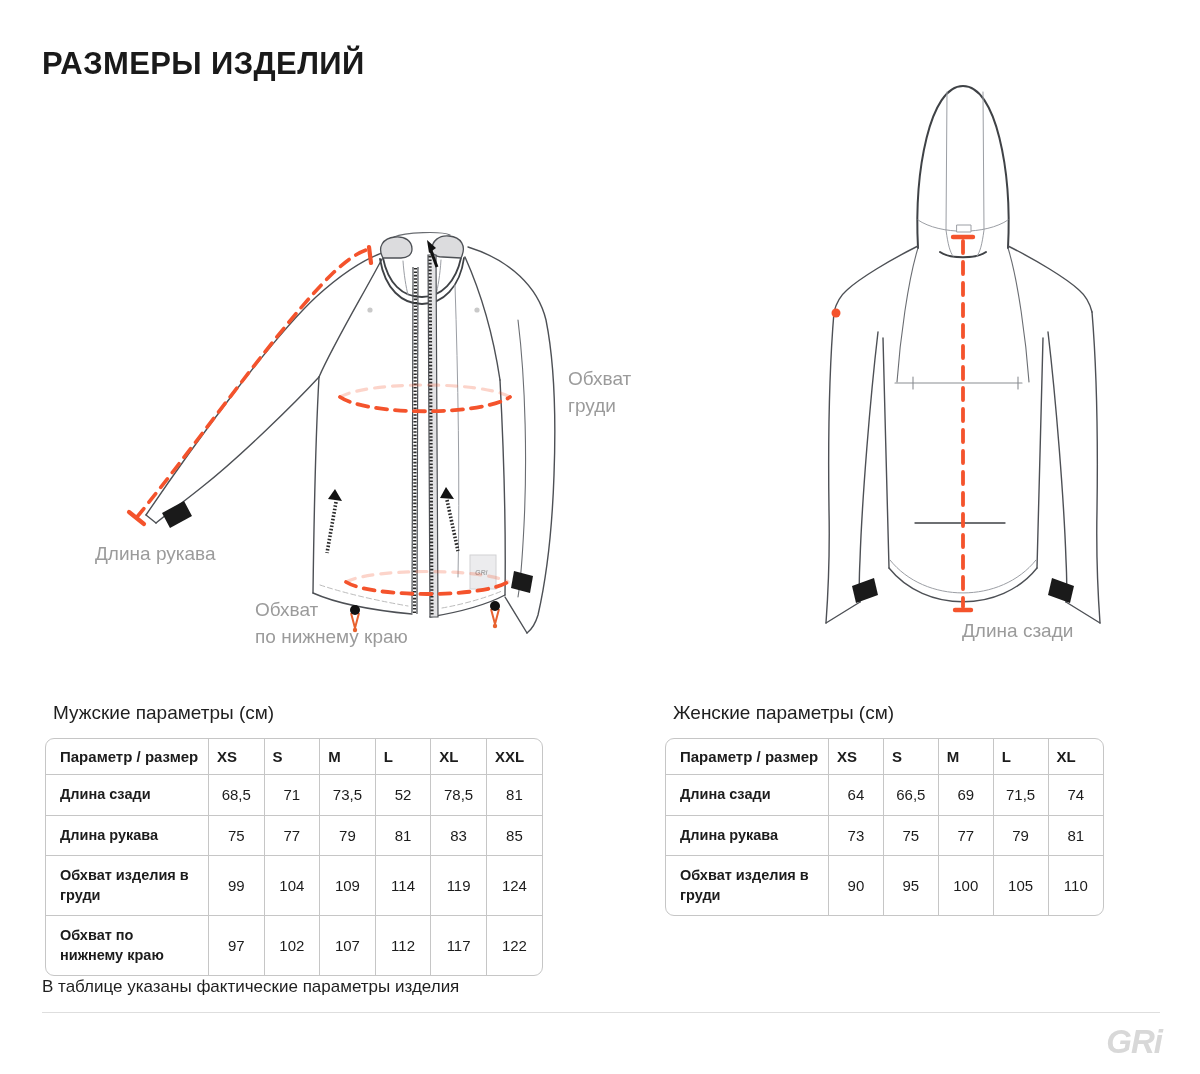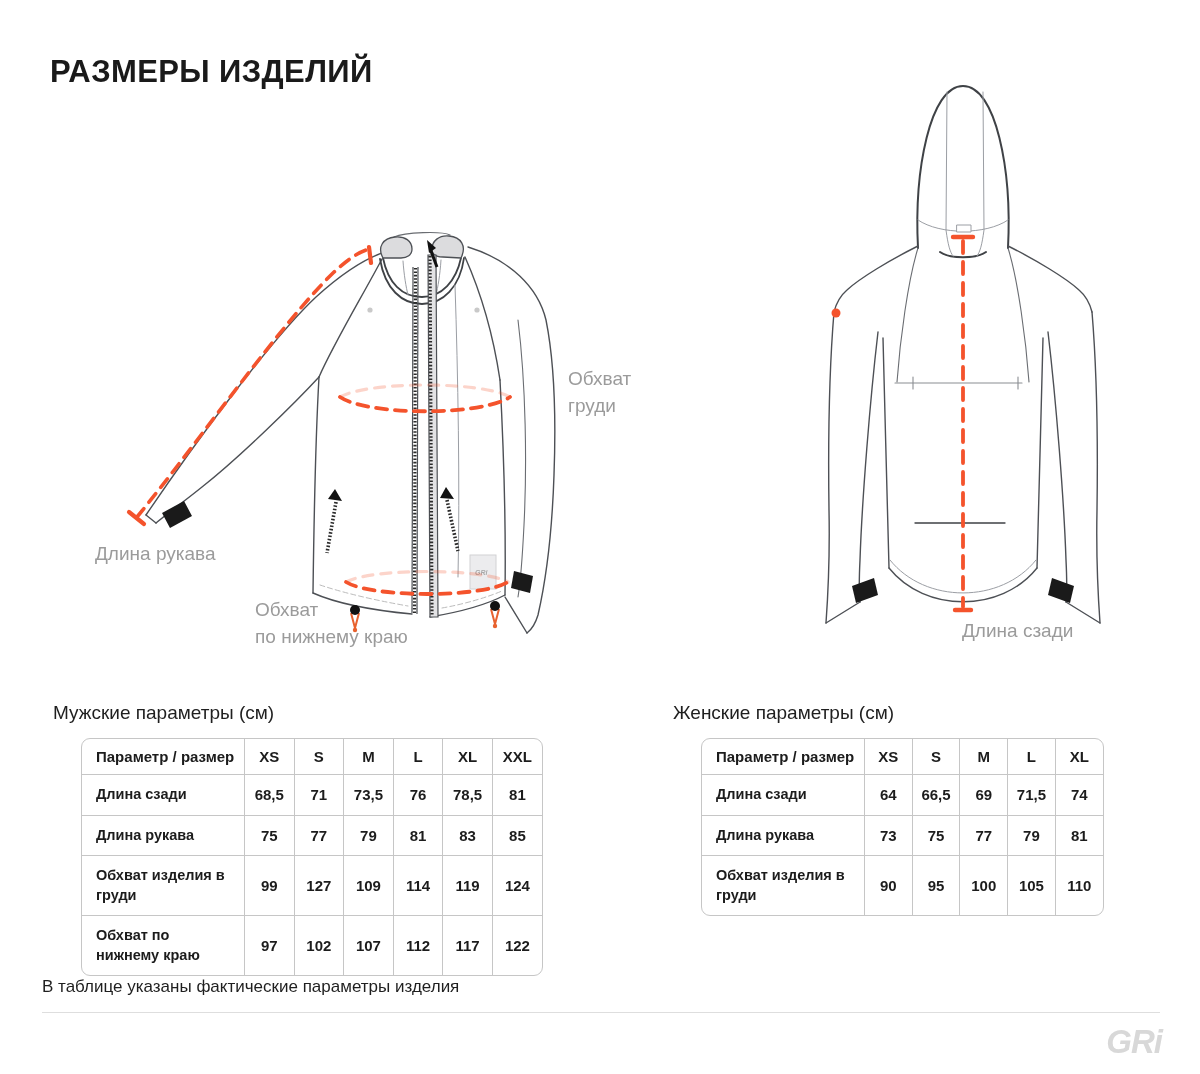--- a/index.html
+++ b/index.html
@@ -2,41 +2,41 @@
 <html><head>
 <meta charset="utf-8">
 <style>
   html,body { margin:0; padding:0; background:#fff; }
   .page {
     position:relative; width:1200px; height:1074px; background:#ffffff;
     font-family:"Liberation Sans", sans-serif; color:#1a1a1a; overflow:hidden;
   }
   .abs { position:absolute; }
 
-  h1.title { margin:8px; font-size:31px; font-weight:bold; letter-spacing:.4px; color:#1a1a1a; }
+  h1.title { margin:0; font-size:31px; font-weight:bold; letter-spacing:.4px; color:#1a1a1a; }
   .subtitle { font-size:25px; font-weight:400; color:#1a1a1a; }
 
   .ann { font-size:19px; color:#9b9b9b; line-height:1.42; white-space:pre-line; }
 
   .tbl-title { font-size:19px; color:#1f1f1f; margin:0 0 14px 8px; font-weight:400; }
-  .tbl-wrap { border:1px solid #c6c6c6; border-radius:9px; overflow:hidden; background:#fff;margin-left:36px; }
+  .tbl-wrap { border:1px solid #c6c6c6; border-radius:9px; overflow:hidden; background:#fff; }
   table.size-table { border-collapse:collapse; width:100%; table-layout:fixed; }
   .size-table th, .size-table td {
     border-right:1px solid #c6c6c6; border-bottom:1px solid #c6c6c6;
     padding:9px 8px; color:#1c1c1c;
   }
   .size-table tr > *:last-child { border-right:none; }
   .size-table tbody tr:last-child > * { border-bottom:none; }
-  .size-table thead th { font-size:15px; font-weight:bold; text-align:center; }
+  .size-table thead th { font-size:15px; font-weight:bold; text-align:left; }
   .size-table thead th:first-child { width:140px; text-align:left; padding-left:14px; }
   .size-table tbody th {
     text-align:left; padding:10px 14px; font-size:14.5px; font-weight:bold;
     line-height:1.35; white-space:pre-line;
   }
-  .size-table tbody td { text-align:center; font-size:15px; font-weight:700; }
+  .size-table tbody td { text-align:center; font-size:15px; font-weight:400; }
 
   .footnote { font-size:17px; color:#1f1f1f; }
   .divider { height:1px; background:#dedede; }
   .brand {
     font-size:33px; font-weight:bold; font-style:italic;
     color:#d8d8d8; letter-spacing:-1px;
   }
 </style>
 </head>
 <body>
@@ -203,38 +203,38 @@
               <th>XL</th>
               <th>XXL</th>
             </tr>
           </thead>
           <tbody>
             <tr>
               <th>Длина сзади</th>
               <td>68,5</td>
               <td>71</td>
               <td>73,5</td>
-              <td>76</td>
+              <td>52</td>
               <td>78,5</td>
               <td>81</td>
             </tr>
             <tr>
               <th>Длина рукава</th>
               <td>75</td>
               <td>77</td>
               <td>79</td>
               <td>81</td>
               <td>83</td>
               <td>85</td>
             </tr>
             <tr>
               <th>Обхват изделия в
 груди</th>
               <td>99</td>
-              <td>127</td>
+              <td>104</td>
               <td>109</td>
               <td>114</td>
               <td>119</td>
               <td>124</td>
             </tr>
             <tr>
               <th>Обхват по
 нижнему краю</th>
               <td>97</td>
               <td>102</td>

